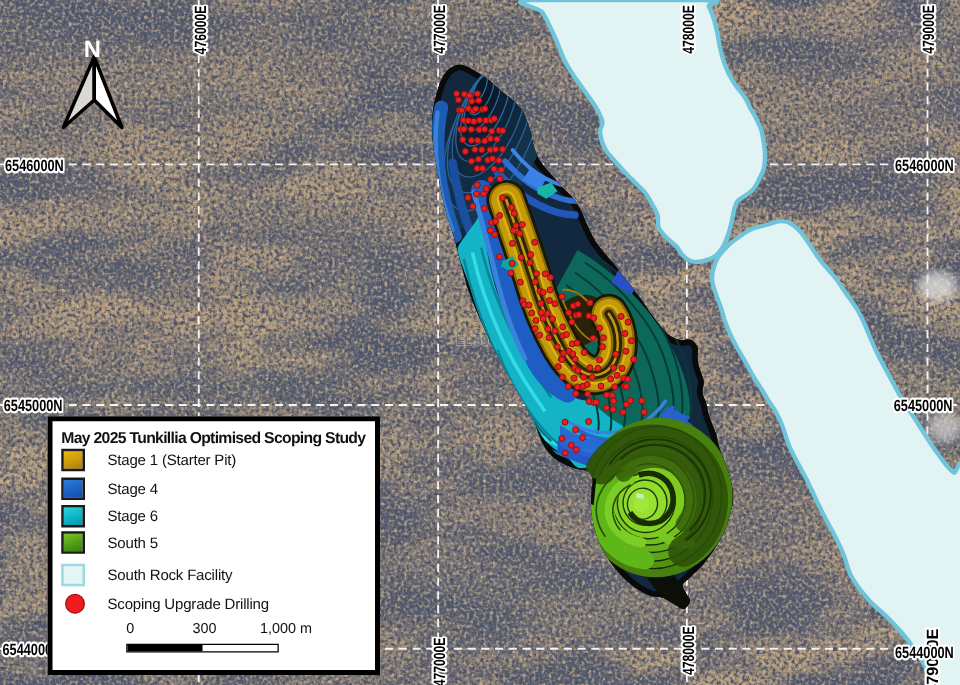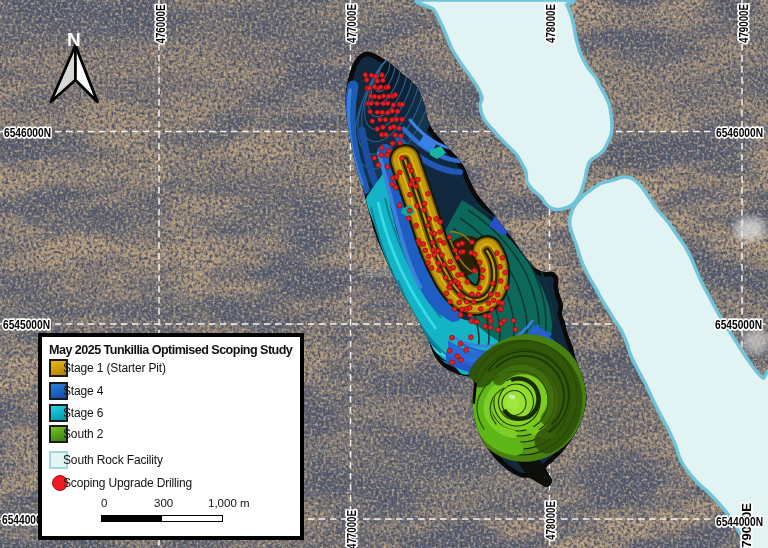--- a/index.html
+++ b/index.html
@@ -1,18 +1,18 @@
 <!DOCTYPE html>
 <html><head><meta charset="utf-8"><style>
 html,body{margin:0;padding:0;width:768px;height:548px;overflow:hidden;background:#8d7f6e;font-family:"Liberation Sans",sans-serif}
 #map{position:absolute;left:0;top:0}
 #legend{position:absolute;left:11px;top:333px;width:258px;height:199px;background:#fff;border:4px solid #000;margin-left:27px;}
 #legend .title{position:absolute;left:7px;top:6px;font-size:12.6px;font-weight:bold;color:#111;white-space:nowrap;letter-spacing:-0.55px}
 #legend .sw{position:absolute;left:7px;width:15px;height:14px;border:2px solid #1a1a1a}
-#legend .lab{position:absolute;left:21px;font-size:12px;color:#111;white-space:nowrap;letter-spacing:-0.15px}
+#legend .lab{position:absolute;left:44px;font-size:12px;color:#111;white-space:nowrap;letter-spacing:-0.15px}
 </style></head>
 <body>
 <svg id="map" width="768" height="548" viewBox="0 0 768 548">
 <defs>
 <filter id="fdune" x="0" y="0" width="768" height="548" filterUnits="userSpaceOnUse" color-interpolation-filters="sRGB">
   <feTurbulence type="fractalNoise" baseFrequency="0.012 0.03" numOctaves="4" seed="8"></feTurbulence>
   <feColorMatrix type="matrix" values="0 0 0 0 0.34  0 0 0 0 0.365  0 0 0 0 0.44   3.4 0 0 0 -1.18"></feColorMatrix>
 </filter>
 <filter id="fcoarse" x="0" y="0" width="768" height="548" filterUnits="userSpaceOnUse" color-interpolation-filters="sRGB">
   <feTurbulence type="fractalNoise" baseFrequency="0.004 0.006" numOctaves="2" seed="5"></feTurbulence>
@@ -426,21 +426,21 @@
  <div class="sw" style="top:22px;background:linear-gradient(160deg,#e5b90f,#c8960a 60%,#a87d08)"></div>
  <div class="lab" style="top:24px">Stage 1 (Starter Pit)</div>
 
  <div class="sw" style="top:45px;background:linear-gradient(160deg,#2e7fd8,#1a5fc0 60%,#124aa8)"></div>
  <div class="lab" style="top:47px">Stage 4</div>
 
  <div class="sw" style="top:67px;background:linear-gradient(160deg,#2ad4dc,#0cb0c4 60%,#0894ac)"></div>
  <div class="lab" style="top:69px">Stage 6</div>
 
  <div class="sw" style="top:88px;background:linear-gradient(160deg,#7cc426,#4f9a14 60%,#3a7e0e)"></div>
- <div class="lab" style="top:90px">South 2</div>
+ <div class="lab" style="top:90px">South 5</div>
 
  <div class="sw" style="top:114px;background:#e4f5f6;border-color:#9fd8e2"></div>
  <div class="lab" style="top:116px">South Rock Facility</div>
 
  <div style="position:absolute;left:10px;top:138px;width:14px;height:14px;border-radius:50%;background:#ee1c20;border:1px solid #a31114"></div>
  <div class="lab" style="top:139px">Scoping Upgrade Drilling</div>
 
  <div style="position:absolute;left:0;top:160px;width:100%;height:14px;font-size:11.5px;color:#111">
    <span style="position:absolute;left:59px">0</span>
    <span style="position:absolute;left:112px">300</span>

